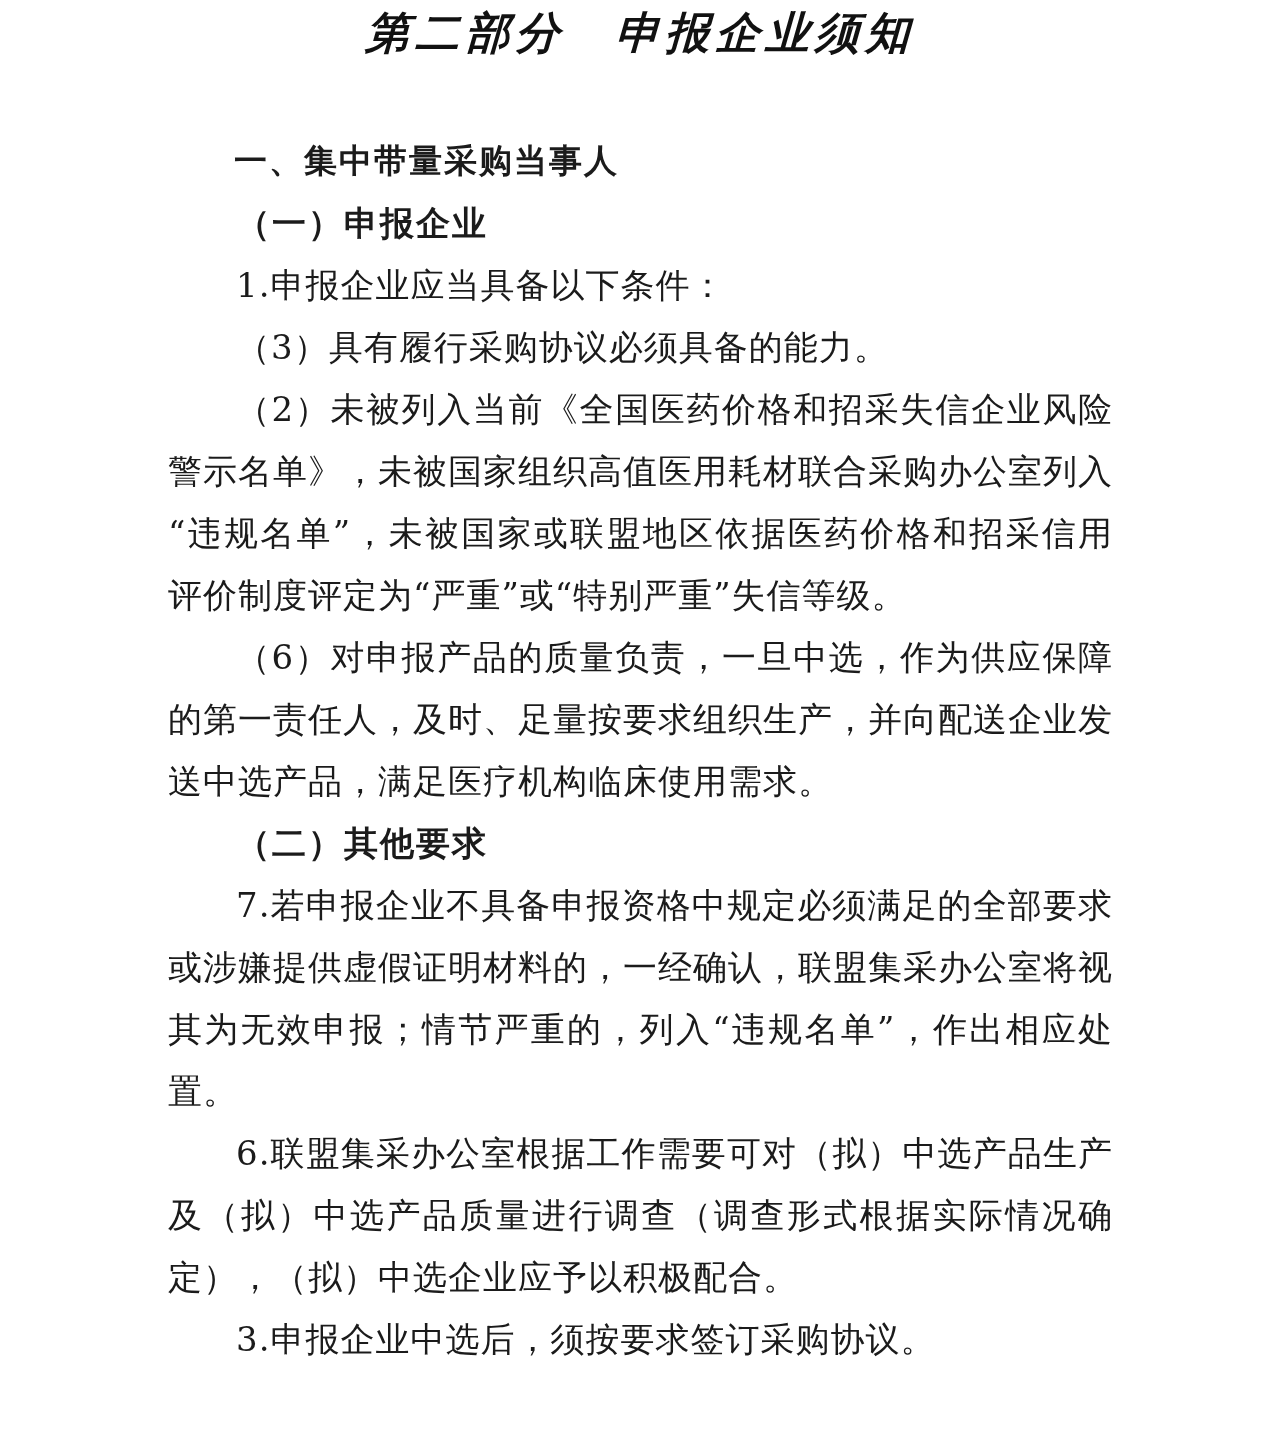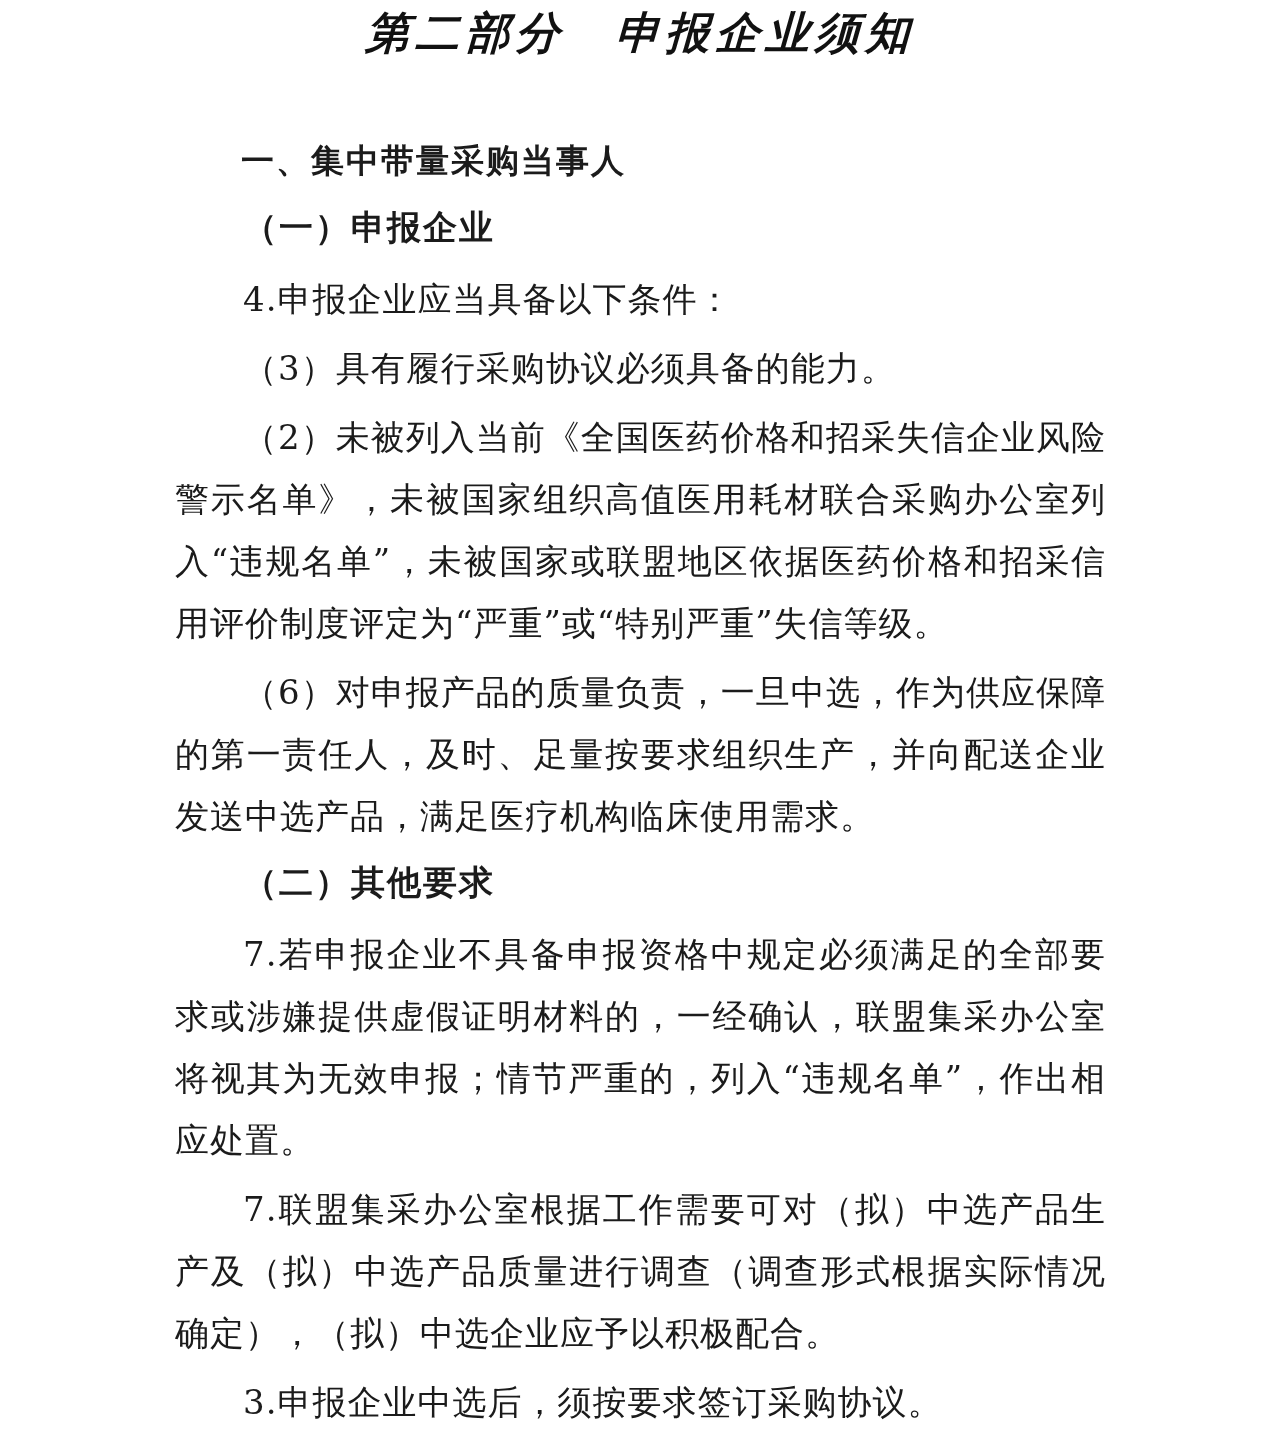--- a/index.html
+++ b/index.html
@@ -35,35 +35,35 @@
     transform: skewX(-2deg);
   }
   .body-text {
     font-size: 34px;
     line-height: 62px;
     letter-spacing: 1px;
     text-align: justify;
     text-justify: inter-ideograph;
   }
   .body-text p, .body-text h2, .body-text h3 {
-    margin: 7px;
+    margin: 0;
     padding: 0;
     text-indent: 2em;
   }
   
   h2.h-sans {
     font-family: "DejaVu Sans", "Liberation Sans", sans-serif;
     font-size: 33px;
     font-weight: 700;
     letter-spacing: 2px;
     line-height: 62px;
   }
   
   h3.h-kai {
-    font-family: Liberation Mono, monospace;
+    font-family: Liberation Sans, sans-serif;
     font-size: 34px;
     font-weight: 700;
     letter-spacing: 2px;
     line-height: 62px;
   }
   
   p.para {
     font-weight: 400;
   }
 </style>
@@ -73,31 +73,31 @@
 <div class="page">
 
   <h1 class="doc-title">第二部分　申报企业须知</h1>
 
   <div class="body-text">
 
     <h2 class="h-sans">一、集中带量采购当事人</h2>
 
     <h3 class="h-kai">（一）申报企业</h3>
 
-    <p class="para">4.申报企业应当具备以下条件：</p>
+    <p class="para">1.申报企业应当具备以下条件：</p>
 
     <p class="para">（3）具有履行采购协议必须具备的能力。</p>
 
     <p class="para">（2）未被列入当前《全国医药价格和招采失信企业风险警示名单》，未被国家组织高值医用耗材联合采购办公室列入“违规名单”，未被国家或联盟地区依据医药价格和招采信用评价制度评定为“严重”或“特别严重”失信等级。</p>
 
     <p class="para">（6）对申报产品的质量负责，一旦中选，作为供应保障的第一责任人，及时、足量按要求组织生产，并向配送企业发送中选产品，满足医疗机构临床使用需求。</p>
 
 
     <h3 class="h-kai">（二）其他要求</h3>
 
     <p class="para">7.若申报企业不具备申报资格中规定必须满足的全部要求或涉嫌提供虚假证明材料的，一经确认，联盟集采办公室将视其为无效申报；情节严重的，列入“违规名单”，作出相应处置。</p>
 
-    <p class="para">7.联盟集采办公室根据工作需要可对（拟）中选产品生产及（拟）中选产品质量进行调查（调查形式根据实际情况确定），（拟）中选企业应予以积极配合。</p>
+    <p class="para">6.联盟集采办公室根据工作需要可对（拟）中选产品生产及（拟）中选产品质量进行调查（调查形式根据实际情况确定），（拟）中选企业应予以积极配合。</p>
 
     <p class="para">3.申报企业中选后，须按要求签订采购协议。</p>
 
   </div>
 </div>
 
 </body></html>

